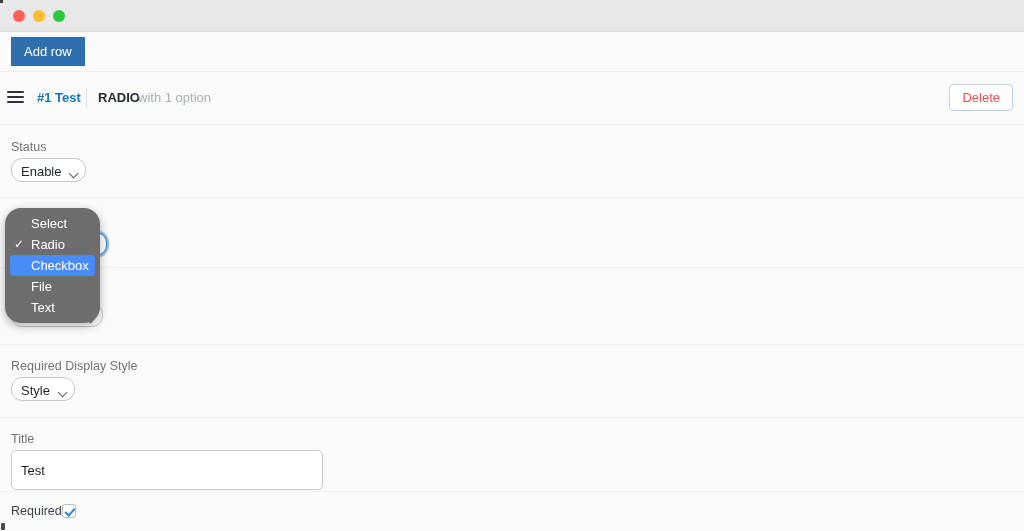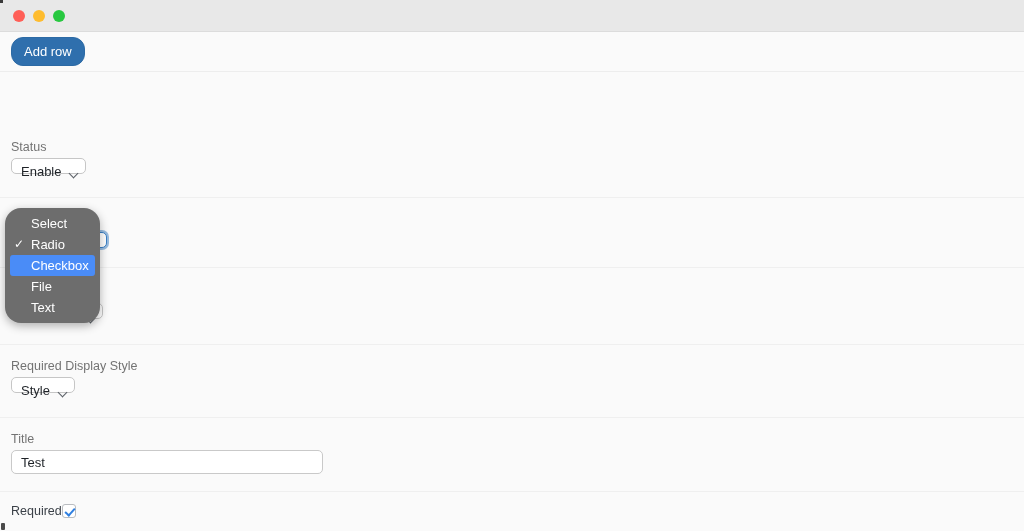--- a/index.html
+++ b/index.html
@@ -64,21 +64,21 @@
     border-bottom: 1px solid #ededed;
   }
   .btn-add-row {
     position: absolute;
     left: 11px; top: 5px;
     height: 29px;
     padding: 0 12px;
     background: #2f6fad;
     color: #ffffff;
     border: 1px solid #2c6aa5;
-    border-radius: 12px;
+    border-radius: 0;
     font-size: 13px;
     font-family: "Liberation Sans", sans-serif;
     line-height: 27px;
     cursor: pointer;
   }
 
   
   .row-header {
     position: absolute;
     top: 73px; left: 0;
@@ -151,25 +151,25 @@
   }
   .field-label {
     position: absolute;
     left: 11px;
     font-size: 12.5px;
     color: #737373;
   }
   .select-box {
     position: absolute;
     left: 11px;
-    height: 16px;
+    height: 24px;
     padding: 0 24px 0 9px;
     background: #ffffff;
     border: 1px solid #c6c6c6;
-    border-radius: 5px;
+    border-radius: 11px;
     font-size: 13px;
     color: #1e2227;
     line-height: 26px;
     cursor: pointer;
     white-space: nowrap;
   }
   .select-box .caret {
     position: absolute;
     right: 8px; top: 11px;
     width: 7px; height: 7px;
@@ -178,21 +178,21 @@
     transform: rotate(45deg);
   }
   .select-box.focused {
     border-color: #3a7fc4;
     box-shadow: 0 0 0 2px rgba(70,135,200,0.55);
   }
 
   .text-input {
     position: absolute;
     left: 11px;
-    height: 24px;
+    height: 40px;
     padding: 0 9px;
     background: #ffffff;
     border: 1px solid #c9c9c9;
     border-radius: 5px;
     font-size: 13px;
     font-family: "Liberation Sans", sans-serif;
     color: #1e2227;
   }
 
   .checkbox-row {
@@ -270,20 +270,32 @@
       <span class="dot dot-min"></span>
       <span class="dot dot-max"></span>
     </div>
   </div>
   <div class="corner-artifact"></div>
 
   <div class="toolbar">
     <button class="btn-add-row">Add row</button>
   </div>
 
+  <div class="row-header">
+    <div class="drag-handle">
+      <span></span>
+        <span></span>
+        <span></span>
+    </div>
+    <div class="row-index">#1 Test</div>
+    <div class="row-sep"></div>
+    <div class="row-type">RADIO</div>
+    <div class="row-desc">with 1 option</div>
+    <button class="btn-delete">Delete</button>
+  </div>
 
   <div class="section" style="top:126px; height:72px;">
     <div class="field-label" style="top:14px;">Status</div>
     <div class="select-box" style="top:32px;">
       <span>Enable</span>
       <span class="caret"></span>
     </div>
   </div>
 
   <div class="section" style="top:198px; height:70px;">

